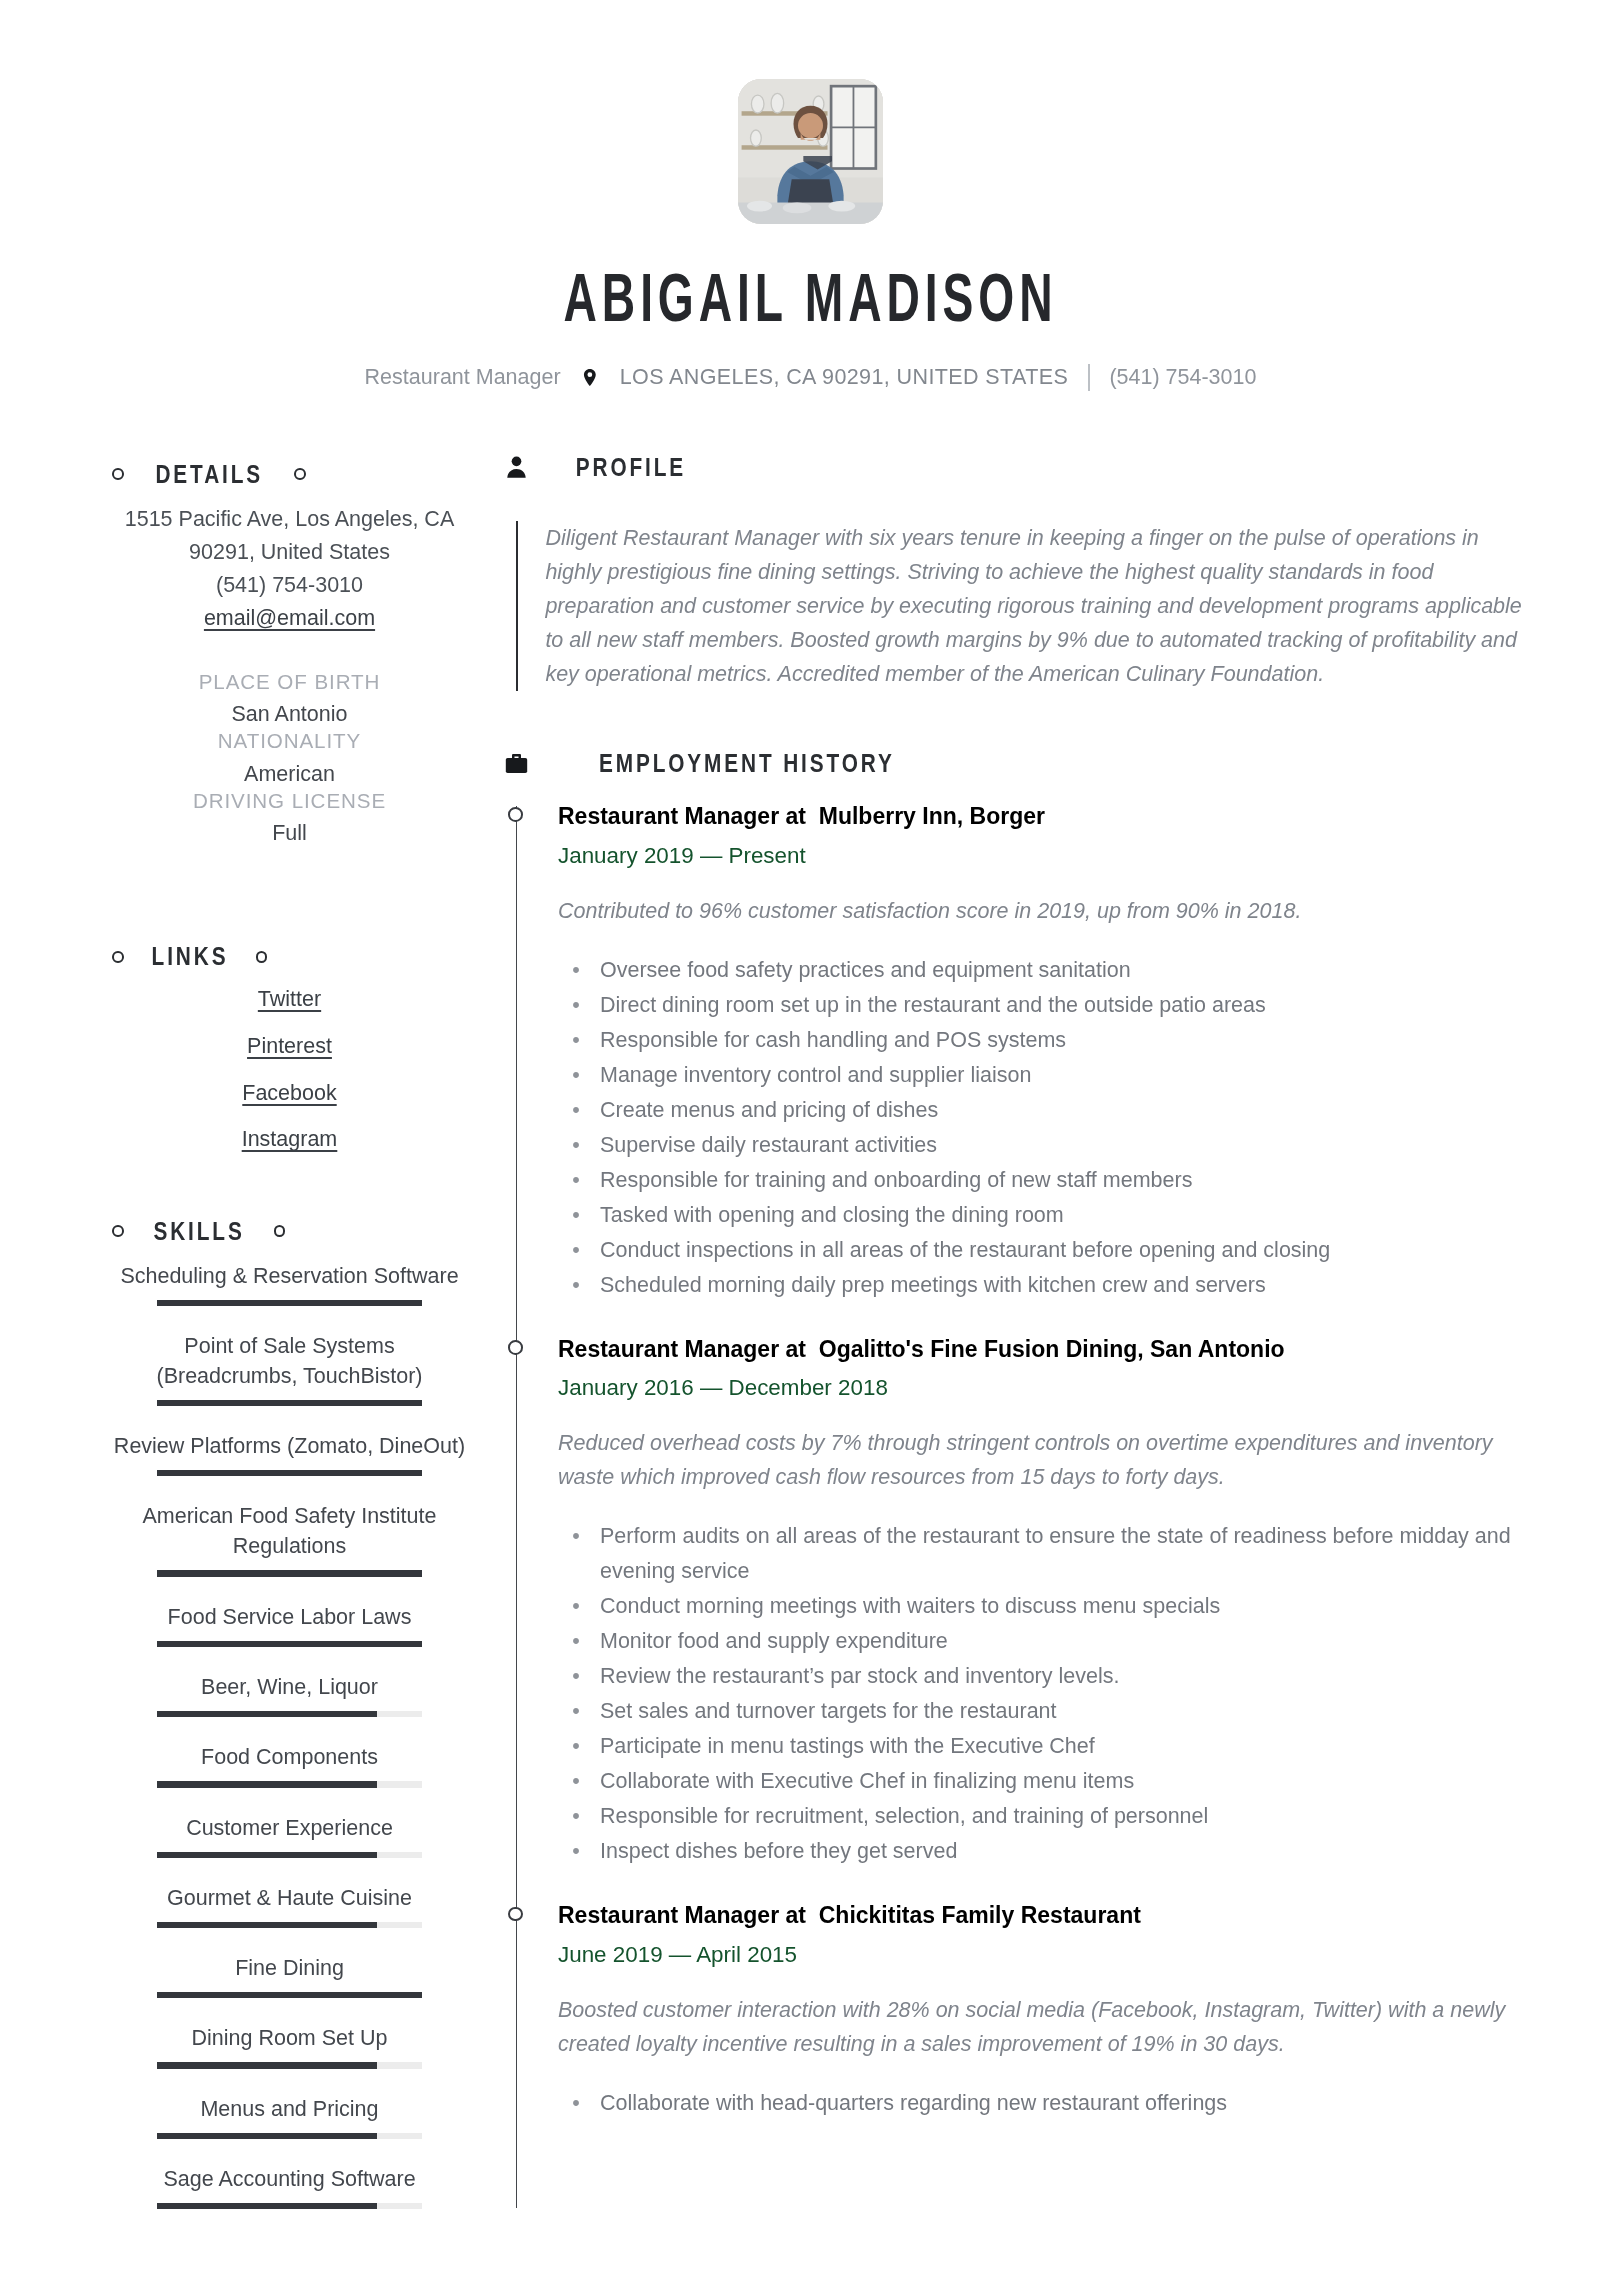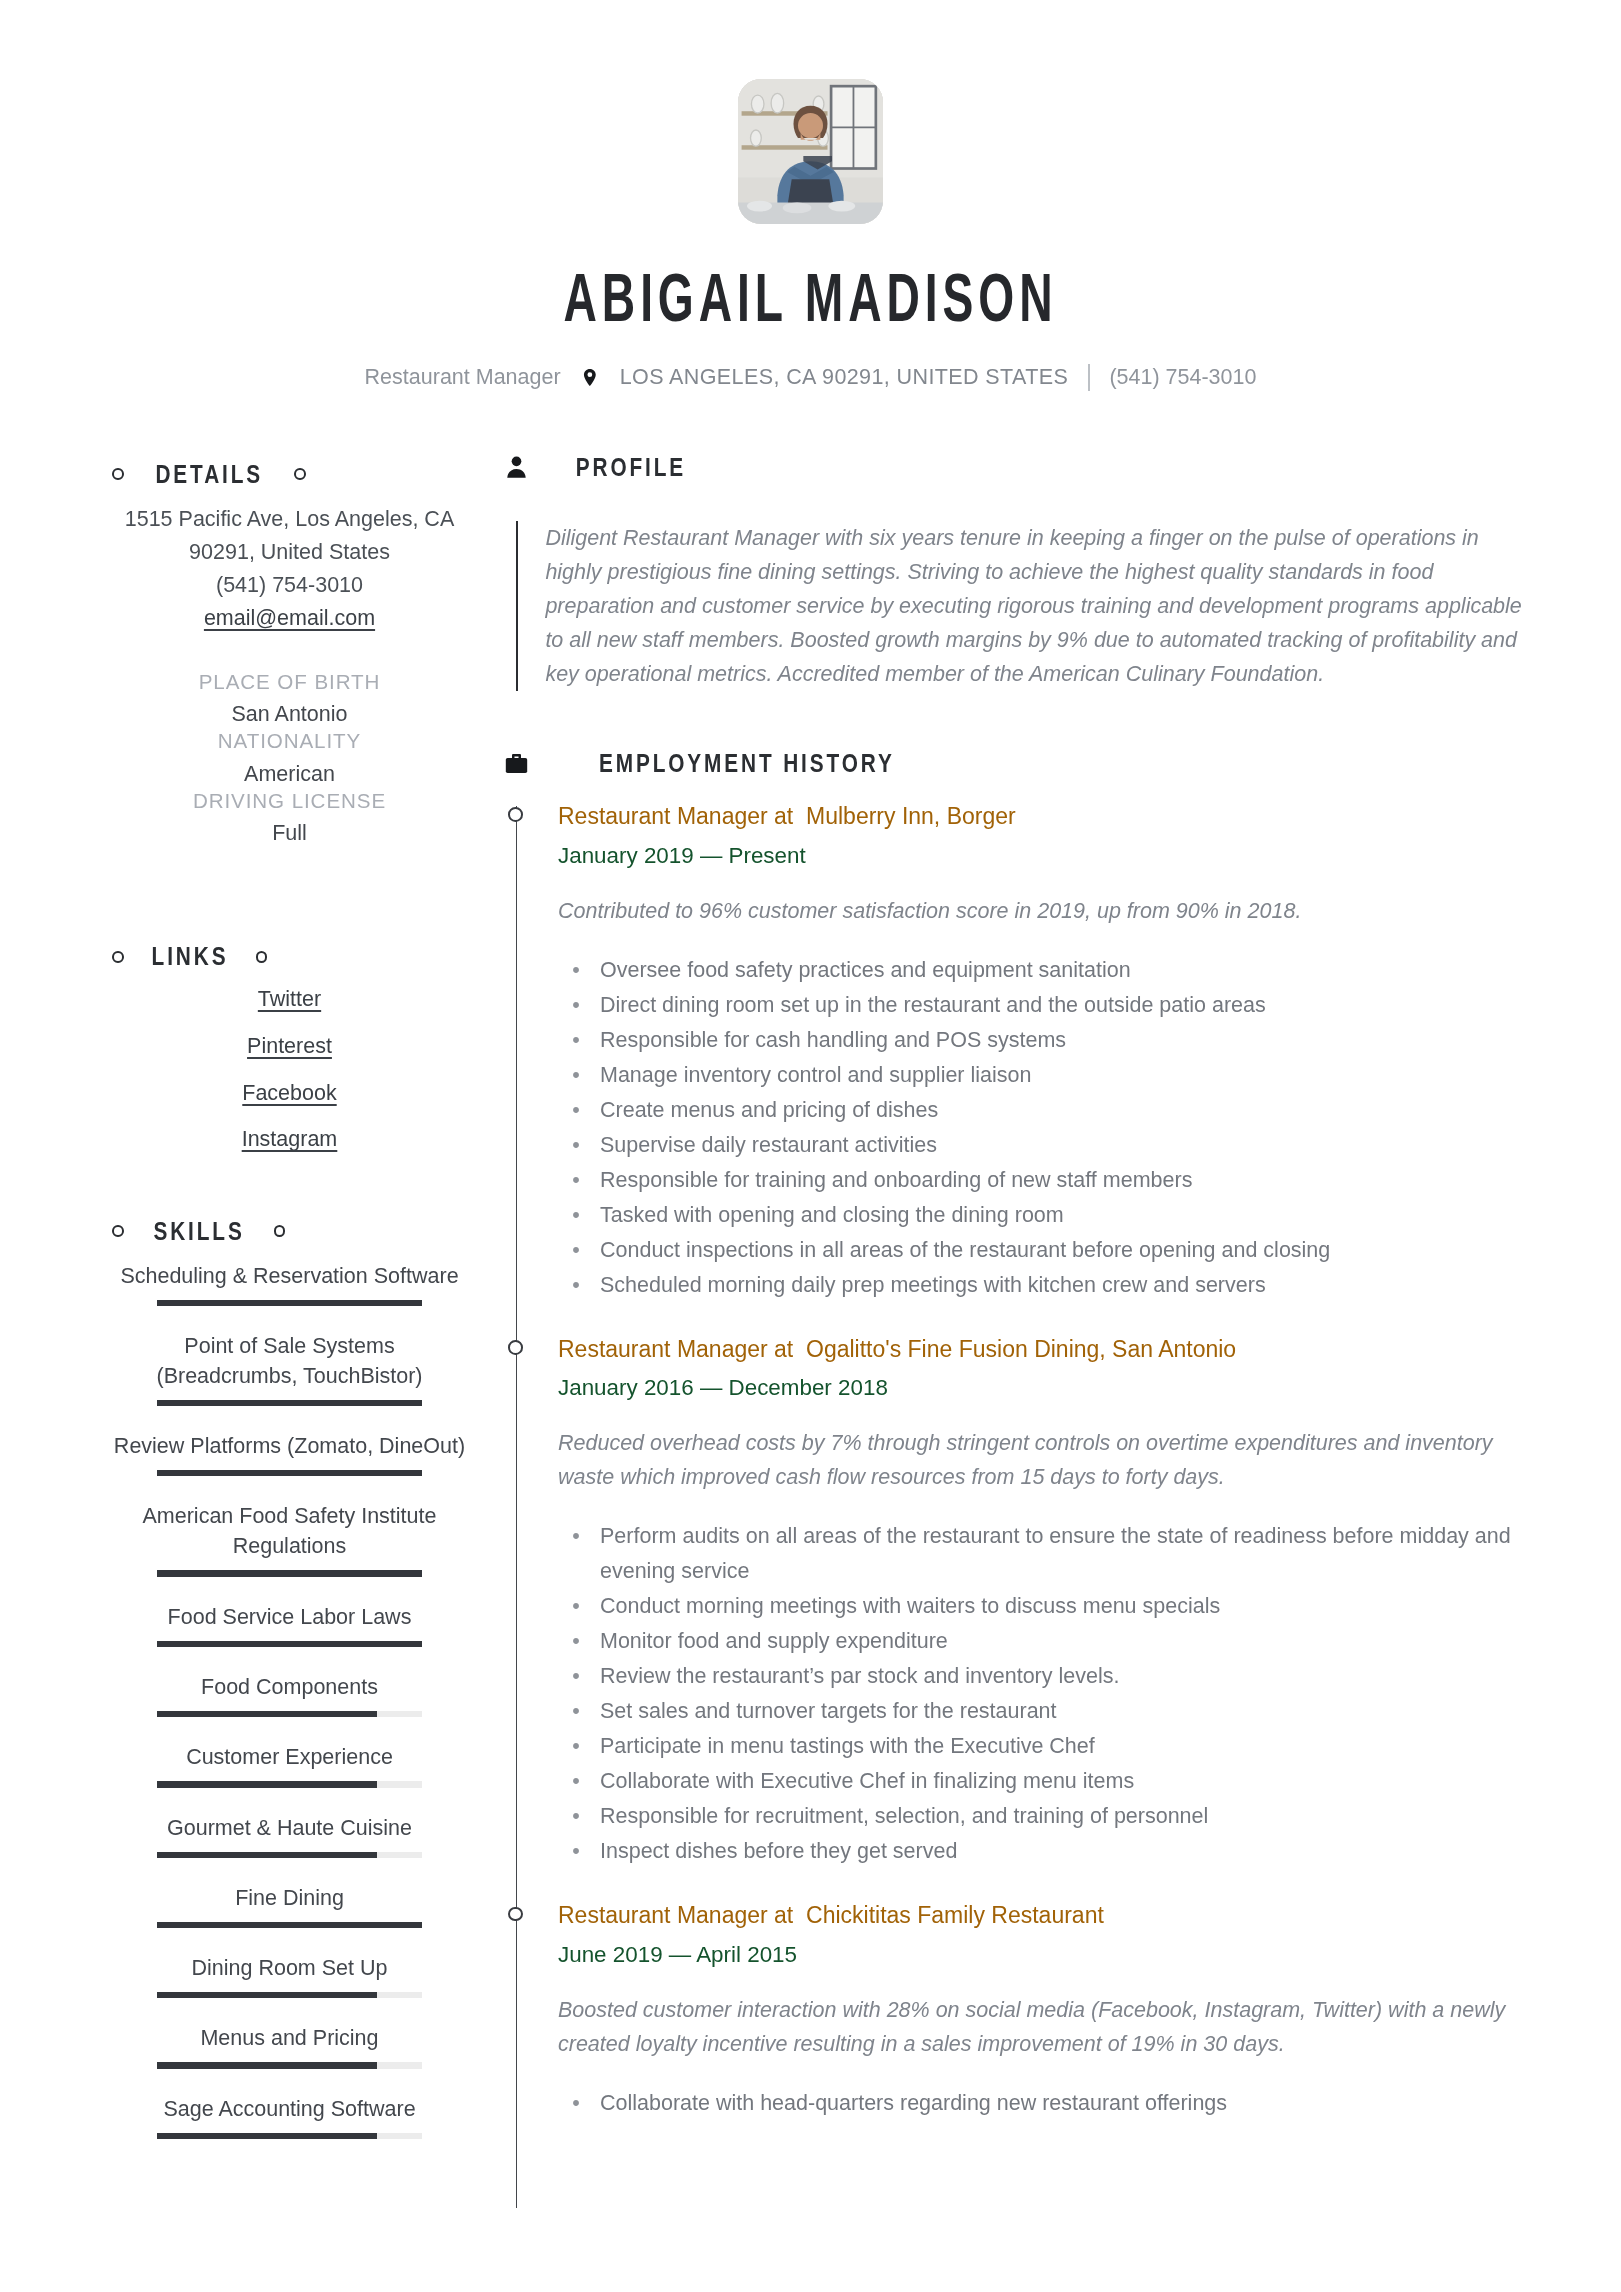--- a/index.html
+++ b/index.html
@@ -49,21 +49,21 @@
   .main-icon { width:27px; height:27px; flex:0 0 auto; }
   .profile-body { margin-top:39px; margin-left:13.4px; border-left:2.7px solid #2b2d31; padding-left:27px; }
   .profile-text { font-size:21.5px; font-style:italic; color:#7f848c; line-height:34px; }
   .employment { margin-top:57px; }
   .jobs { position:relative; margin-top:23px; }
   .timeline-line { position:absolute; left:12.5px; top:5.4px; width:1.8px; height:1402px; background:#43464b; }
   .job { position:relative; padding-left:55px; }
   .job + .job { margin-top:31px; }
   .job::before { content:""; position:absolute; left:5.4px; top:6.3px; width:10.7px; height:10.7px;
                  border:2.7px solid #393c41; border-radius:50%; background:#ffffff; }
-  .job-title { font-size:23px; font-weight:400; color:#a16207; line-height:30px; white-space:pre-wrap; }
+  .job-title { font-size:23px; font-weight:700; color:#000000; line-height:30px; white-space:pre-wrap; }
   .job-dates { margin-top:10.7px; font-size:22.4px; color:#14532d; line-height:27px; }
   .job-summary { margin-top:25px; font-size:21.5px; font-style:italic; color:#7f848c; line-height:34px; }
   ul.bullets { margin:25px 0 0; padding:0; list-style:none; }
   ul.bullets li { position:relative; padding-left:42px; font-size:21.5px; color:#73777e; line-height:35px; }
   ul.bullets li::before { content:"\2022"; position:absolute; left:14.3px; top:0; color:#8f9399; }
 </style>
 </head>
 <body>
 
 <div class="page">
@@ -172,20 +172,26 @@
             <div class="skill-fill" style="width: 100%;"></div>
           </div>
       </div>
       <div class="skill-item">
         <div class="skill-label">Food Service Labor Laws</div>
         <div class="skill-bar">
             <div class="skill-fill" style="width: 100%;"></div>
           </div>
       </div>
       <div class="skill-item">
+        <div class="skill-label">Beer, Wine, Liquor</div>
+        <div class="skill-bar">
+            <div class="skill-fill" style="width: 83%;"></div>
+          </div>
+      </div>
+      <div class="skill-item">
         <div class="skill-label">Food Components</div>
         <div class="skill-bar">
             <div class="skill-fill" style="width: 83%;"></div>
           </div>
       </div>
       <div class="skill-item">
         <div class="skill-label">Customer Experience</div>
         <div class="skill-bar">
             <div class="skill-fill" style="width: 83%;"></div>
           </div>

